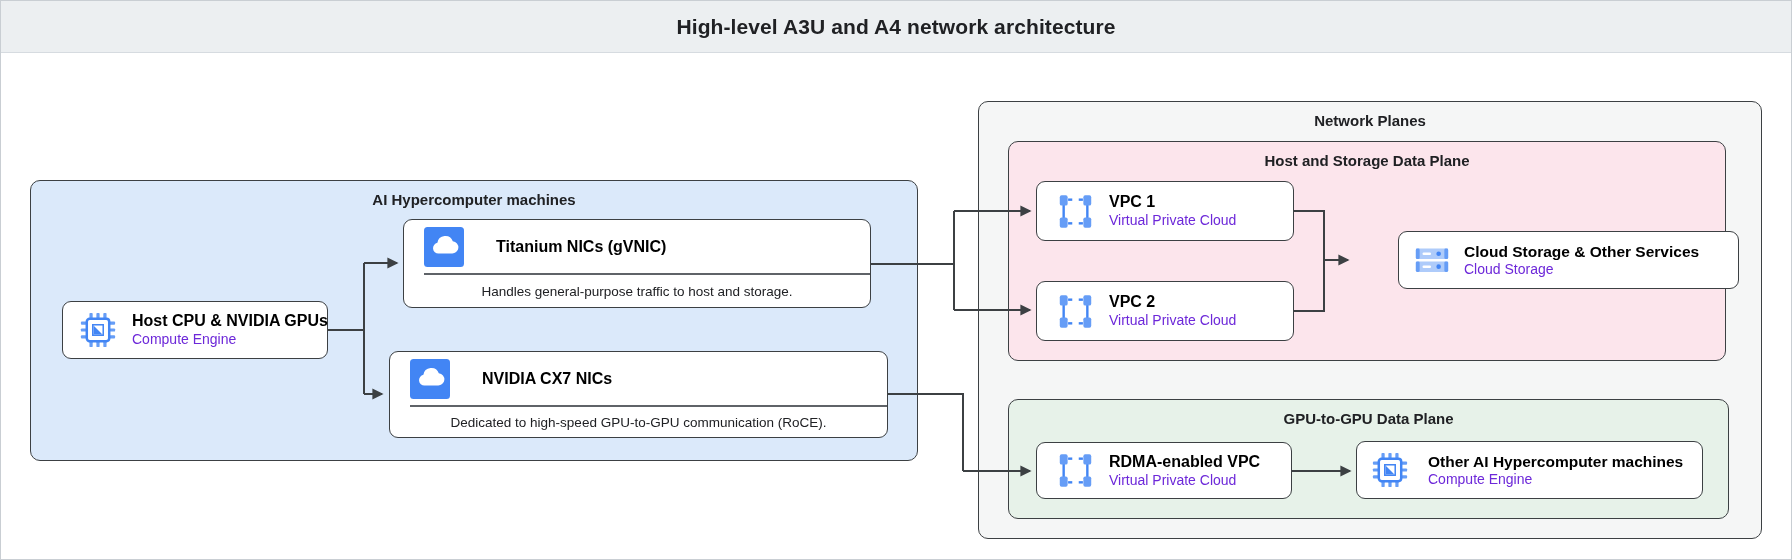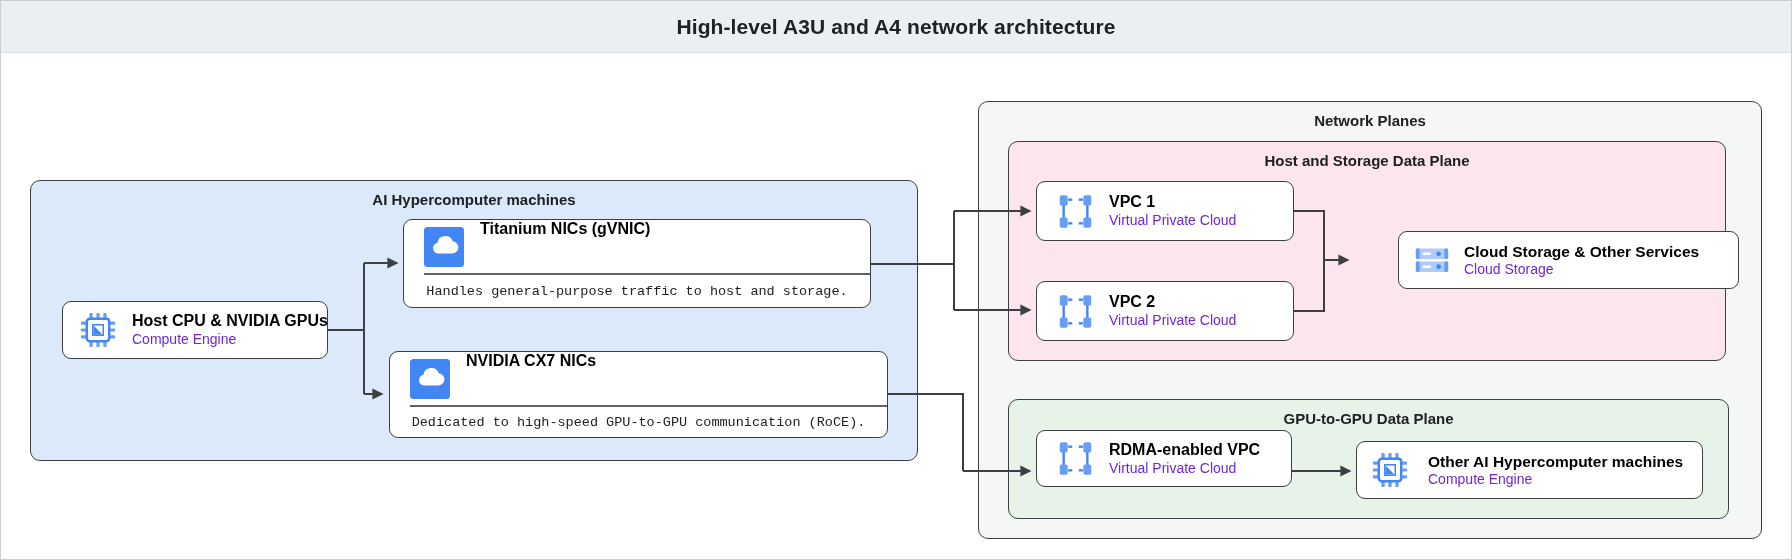--- a/index.html
+++ b/index.html
@@ -26,25 +26,25 @@
   }
   .node .txt{display:flex;flex-direction:column;line-height:1.25;}
   .node-title{font-size:16px;font-weight:bold;color:#000000;white-space:nowrap;}
   .node-sub{font-size:14px;color:#6d28d9;white-space:nowrap;}
   .icon{flex:0 0 auto;display:flex;align-items:center;justify-content:center;}
   .card{
     position:absolute;box-sizing:border-box;background:#ffffff;
     border:1.7px solid #3c4043;border-radius:9px;z-index:10;
     display:flex;flex-direction:column;
   }
-  .card-top{display:flex;gap:16px;padding:0 20px;flex:0 0 53px;}
+  .card-top{display:flex;align-items:center;gap:32px;padding:0 20px;flex:0 0 53px;}
   .card-divider{border-top:2px solid #5f6368;margin-left:20px;}
   .card-desc{
     flex:1;display:flex;align-items:center;justify-content:center;
-    font-size:13.5px;color:#202124;padding:0 12px;white-space:nowrap;font-family:Liberation Mono, monospace;
+    font-size:13.5px;color:#202124;padding:0 12px;white-space:nowrap;
   }
   svg.wires{position:absolute;left:0;top:0;z-index:5;pointer-events:none;}
 </style>
 </head>
 <body>
 
 <div class="canvas">
 
   <div class="header">
     <div class="header-title">High-level A3U and A4 network architecture</div>
@@ -218,21 +218,21 @@
           <circle cx="27" cy="27" r="2.4" fill="#4285f4"></circle>
         </g>
       </svg>
     </span>
     <span class="txt">
       <span class="node-title" style="font-size:15.5px;">Cloud Storage &amp; Other Services</span>
       <span class="node-sub">Cloud Storage</span>
     </span>
   </div>
 
-  <div class="node" style="left:1035px;top:429px;width:256px;height:57px;padding:0 20px;">
+  <div class="node" style="left:1035px;top:441px;width:256px;height:57px;padding:0 20px;">
     <span class="icon">
       <svg width="37" height="37" viewBox="0 0 40 40">
         <g stroke="#4285f4" stroke-width="2.6">
           <line x1="7.2" y1="10" x2="7.2" y2="30"></line>
           <line x1="32.8" y1="10" x2="32.8" y2="30"></line>
           <line x1="12" y1="7.2" x2="16.5" y2="7.2"></line>
             <line x1="23.5" y1="7.2" x2="28" y2="7.2"></line>
           <line x1="12" y1="32.8" x2="16.5" y2="32.8"></line>
             <line x1="23.5" y1="32.8" x2="28" y2="32.8"></line>
         </g>

